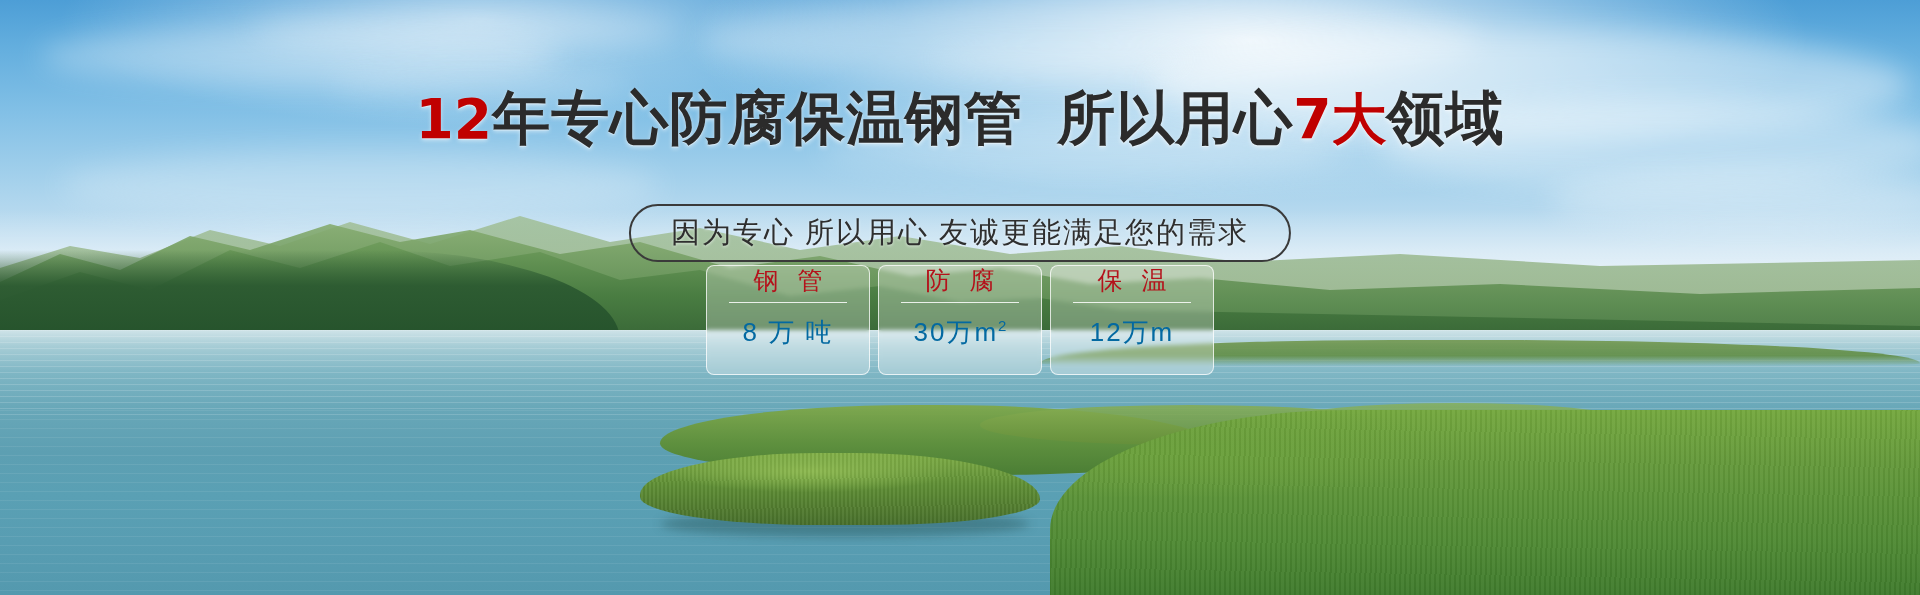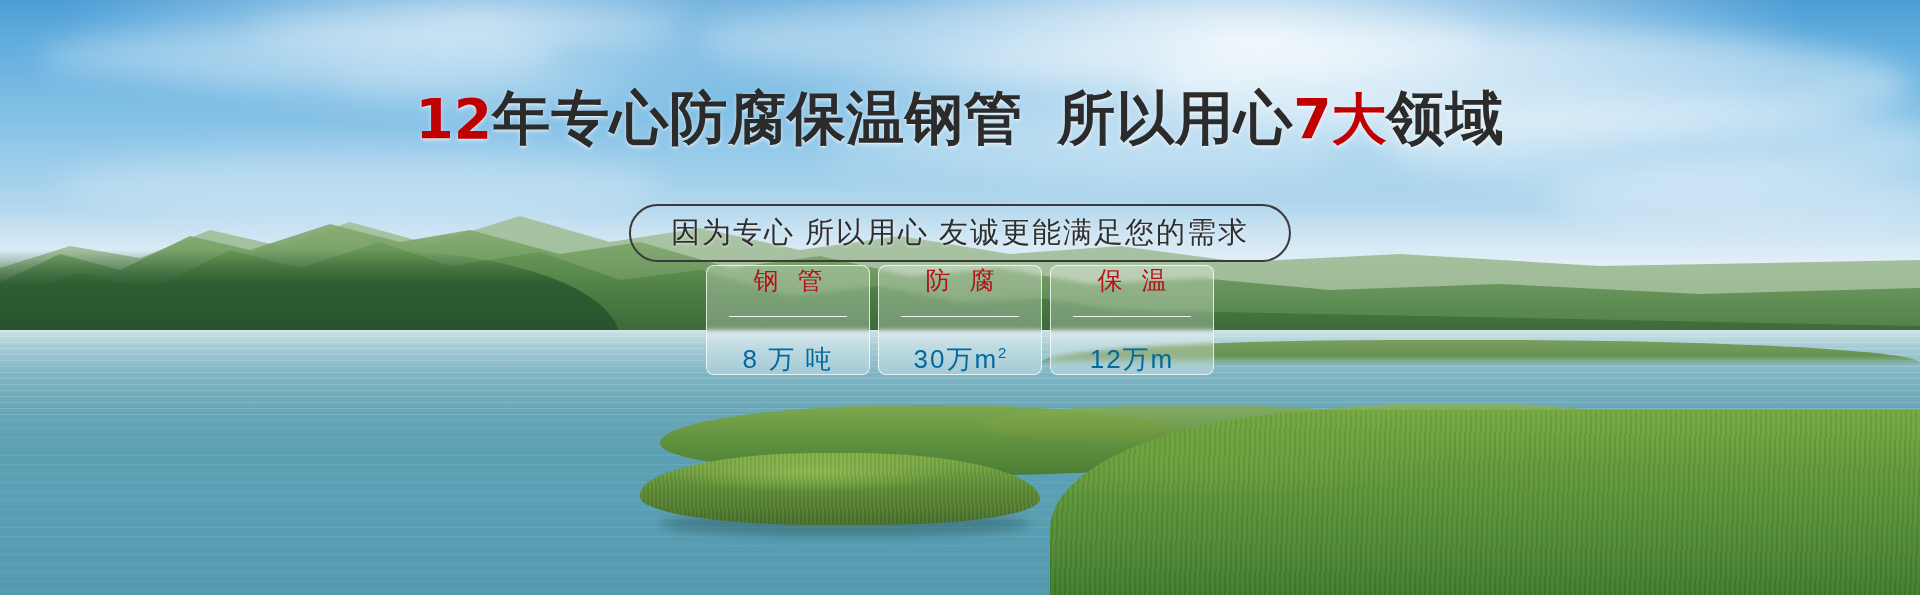--- a/index.html
+++ b/index.html
@@ -188,21 +188,21 @@
   .card {
     width:164px;
     height:110px;
     border:1px solid rgba(255,255,255,.75);
     border-radius:8px;
     background:rgba(255,255,255,.28);
     backdrop-filter:blur(2px);
     display:flex;
     flex-direction:column;
     align-items:center;
-    justify-content:space-between;
+    justify-content:flex-start;
     gap:8px;
   }
   .card-title {
     font-size:25px;
     line-height:28px;
     color:#b4121b;
     letter-spacing:6px;
     text-indent:6px;
     font-weight:400;
   }

